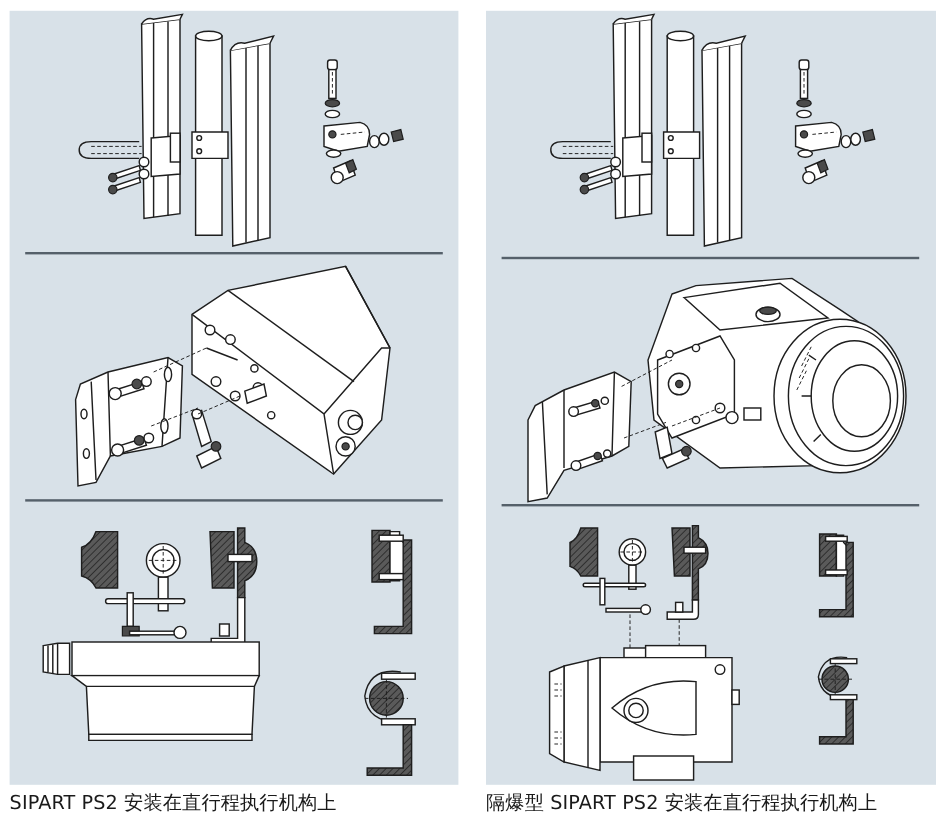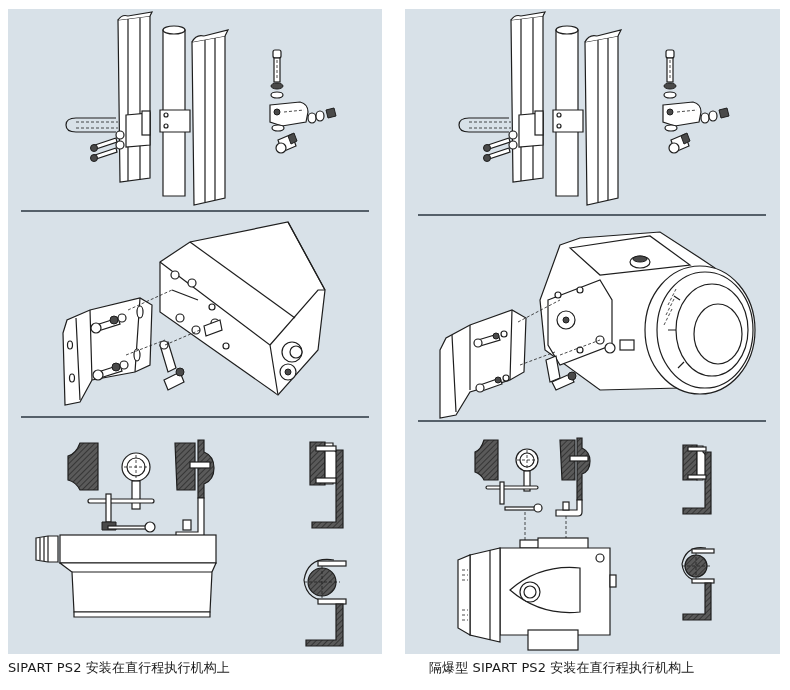--- a/index.html
+++ b/index.html
@@ -3,24 +3,24 @@
 <meta charset="utf-8">
 <style>
   html, body { margin: 0; padding: 0; background: #ffffff; }
   body { width: 790px; height: 690px; position: relative; overflow: hidden;
          font-family: "DejaVu Sans", "Liberation Sans", sans-serif; }
   .panel { position: absolute; background: #d8e1e8; }
   #panel-left  { left: 8px;   top: 9px; width: 374px; height: 645px; }
   #panel-right { left: 405px; top: 9px; width: 375px; height: 645px; }
   .divider { position: absolute; height: 2px; background: #55606a; }
   .figure { position: absolute; }
-  .caption { position: absolute; top: 659px; font-size: 13px; color: #1a1a1a;
+  .caption { position: absolute; top: 659px; font-size: 16px; color: #1a1a1a;
              letter-spacing: 0.1px; white-space: nowrap; }
   #caption-left { left: 8px; }
-  #caption-right { left: 429px; }
+  #caption-right { left: 405px; }
   svg { display: block; overflow: visible; }
   .ln { fill: #ffffff; stroke: #1e1e1e; stroke-width: 1.2; }
   .ln-n { fill: none; stroke: #1e1e1e; stroke-width: 1.2; }
   .dk { fill: #4a4a4a; stroke: #1e1e1e; stroke-width: 1; }
   .hatch { fill: url(#hatchL); stroke: #1e1e1e; stroke-width: 1.2; }
   .dash { fill: none; stroke: #1e1e1e; stroke-width: 0.8; stroke-dasharray: 3 2; }
 </style>
 </head>
 <body>
 

